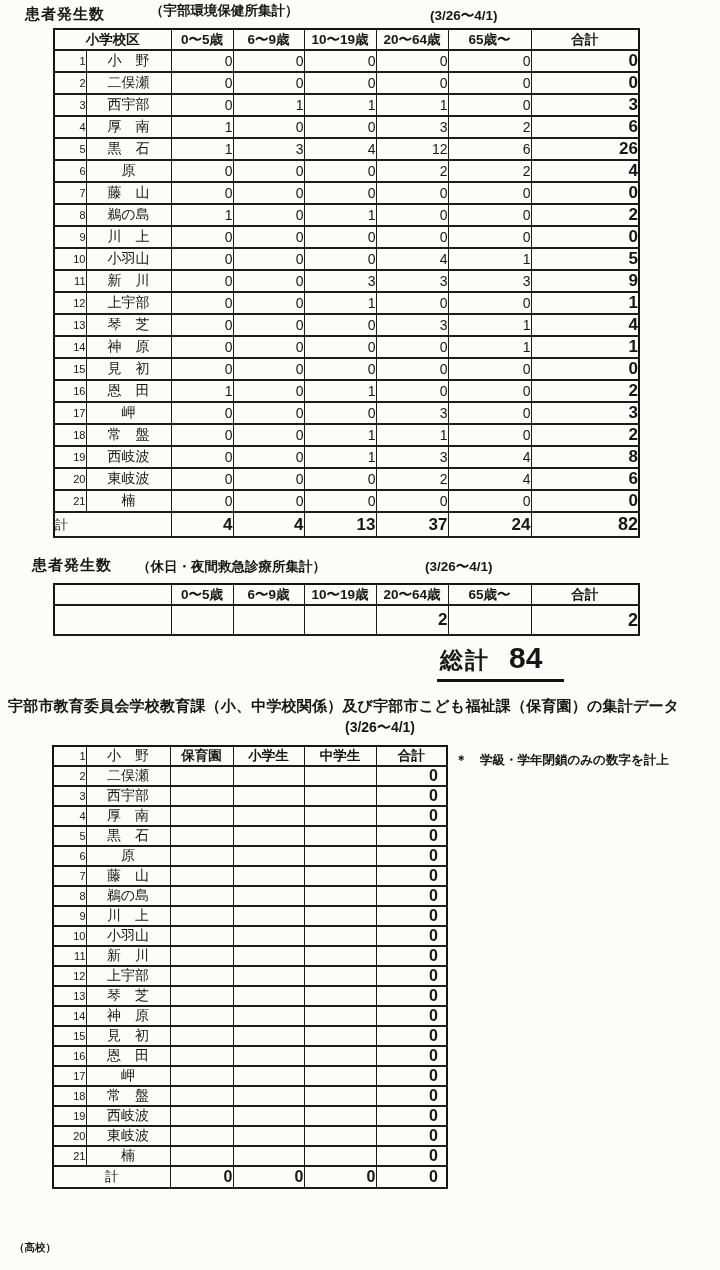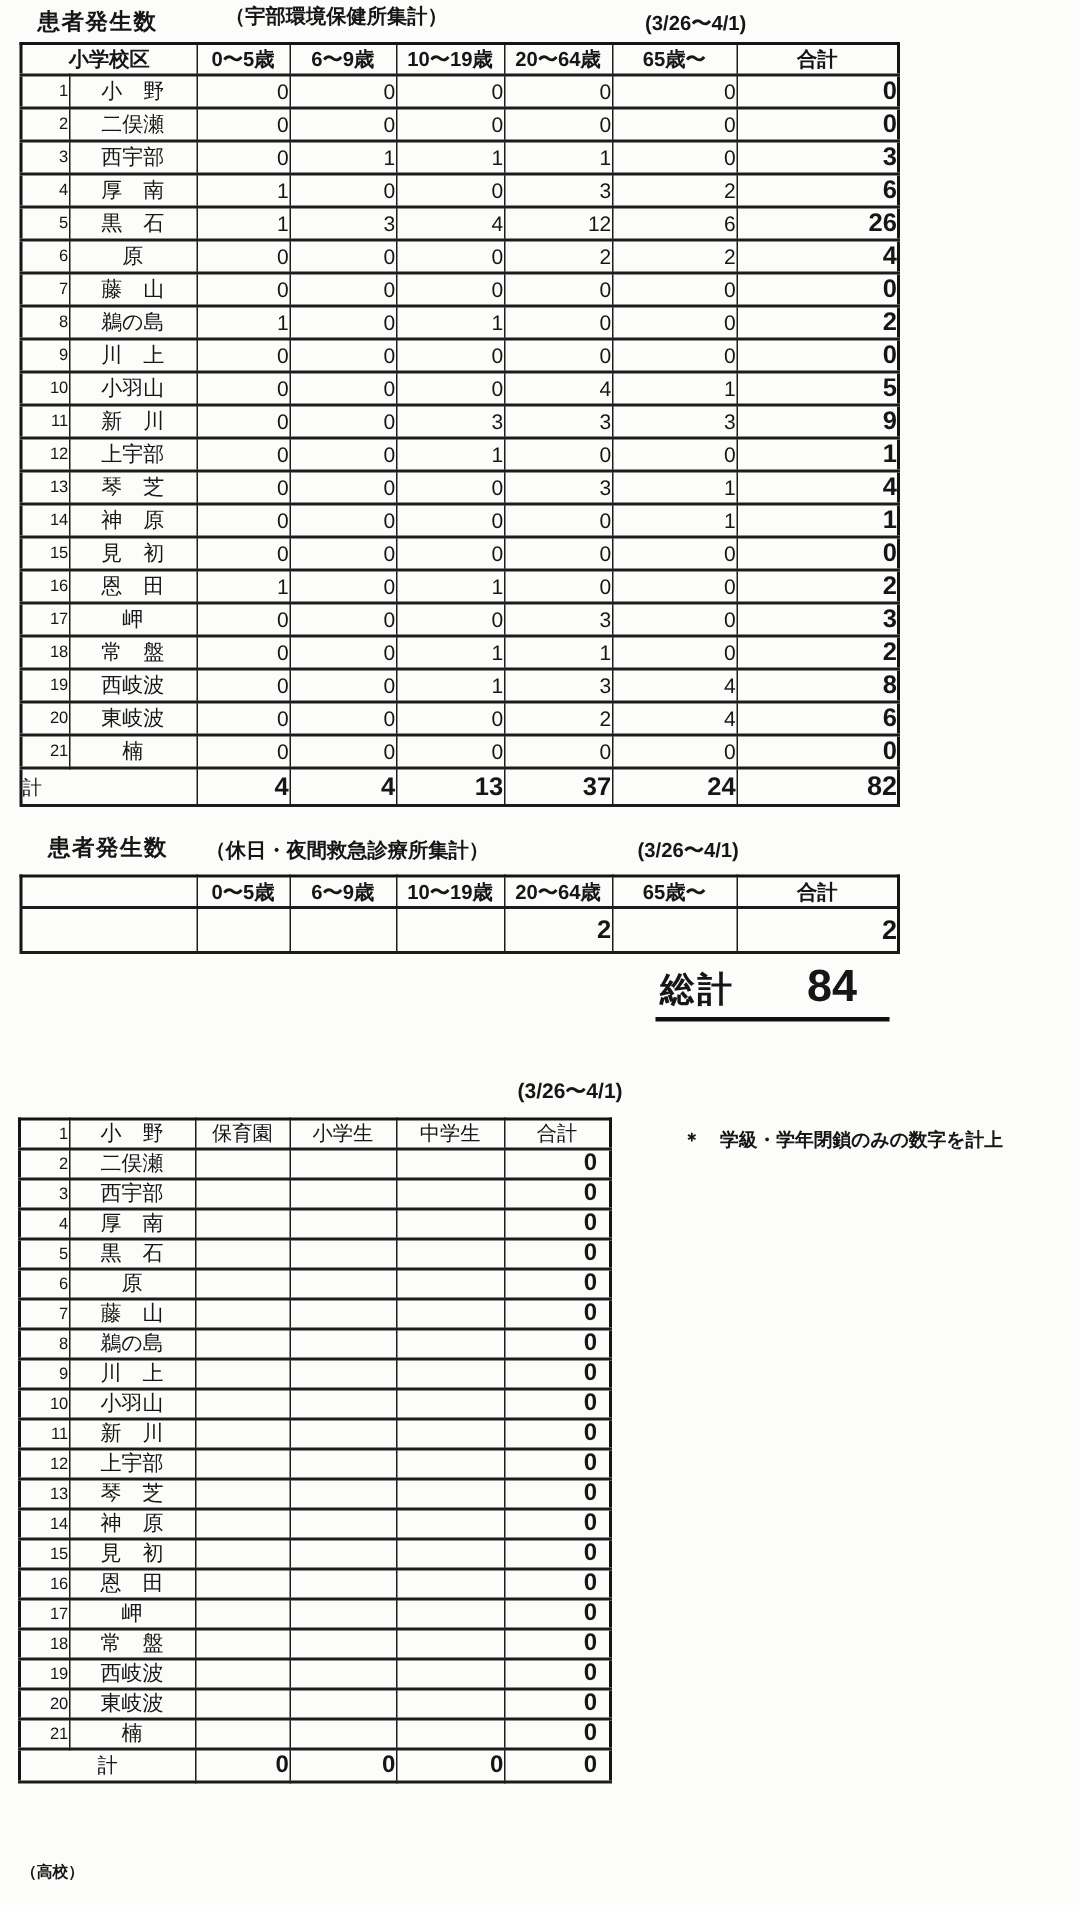--- a/index.html
+++ b/index.html
@@ -12,53 +12,53 @@
     overflow:hidden;
     padding-left:28px;
   }
   .abs { position:absolute; white-space:nowrap; }
 
   .doc-title { font-size:15px; font-weight:bold; letter-spacing:1px; }
   .doc-sub   { font-size:13.5px; font-weight:bold; }
   .doc-period{ font-size:13.5px; font-weight:bold; }
 
   table.tbl { position:absolute; border-collapse:collapse; table-layout:fixed; }
-  table.tbl { border:2.5px solid #141414; }
+  table.tbl { border:2.5px solid #141414;margin-left:40px; }
   .tbl td, .tbl th { border:1.5px solid #1c1c1c; overflow:hidden; white-space:nowrap; vertical-align:middle; padding:0; }
   .tbl tr { border-bottom:2px solid #1c1c1c; }
 
   .tbl1 { left:13px; top:28px; width:585px; }
   .tbl1 thead th { height:21px; font-size:13.5px; font-weight:bold; text-align:center; }
   .tbl1 tbody td { height:20px; }
   .tbl1 tfoot td { height:25px; }
 
   .num  { font-size:11px; text-align:right; padding-right:3px; font-weight:normal; }
   .name { font-size:14px; text-align:center; font-weight:normal; }
   .val  { font-size:14px; text-align:right; padding-right:6px; }
   .tot  { font-size:17px; font-weight:bold; text-align:right; padding-right:9px; }
   .sum-label { font-size:13px; text-align:left; padding-left:5px; }
   .sum-val   { font-size:17px; font-weight:bold; text-align:right; padding-right:6px; }
   .sum-tot   { font-size:18px; font-weight:bold; text-align:right; padding-right:9px; }
 
   .tbl2 { left:13px; top:583px; width:585px; }
   .tbl2 .hrow th { height:21px; font-size:13.5px; font-weight:bold; text-align:center; }
   .tbl2 .drow td { height:30px; }
 
-  .grand { display:inline-flex; align-items:baseline; gap:48px;
+  .grand { display:inline-flex; align-items:baseline; gap:19px;
            border-bottom:3px solid #111; padding:0 22px 3px 3px; }
   .grand-label { font-size:23px; font-weight:bold; letter-spacing:2px; }
   .grand-value { font-size:30px; font-weight:bold; }
 
   .sec3-heading { font-size:15px; font-weight:bold; letter-spacing:0.2px; }
   .sec3-period  { font-size:14px; font-weight:bold; }
   .side-note    { font-size:12.5px; font-weight:bold; }
 
   .tbl3 { left:12px; top:745px; width:394px; }
   .tbl3 td { height:20px; }
-  .tbl3 .chead { font-size:13.5px; font-weight:normal; text-align:center; }
+  .tbl3 .chead { font-size:13.5px; font-weight:bold; text-align:center; }
   .tbl3 .tot { font-size:16px; padding-right:8px; }
   .tbl3 .foot td { height:22px; }
   .tbl3 .sum-label3 { font-size:13.5px; text-align:center; }
   .tbl3 .sum-val { font-size:16px; }
   .tbl3 .sum-tot { font-size:16px; padding-right:8px; }
 
   .footer-note { font-size:10.5px; font-weight:bold;text-align:right; }
 </style>
 </head>
 <body>
@@ -371,20 +371,21 @@
         <td class="sum-tot">2</td>
       </tr>
     </tbody>
   </table>
 
   <div class="abs grand" style="top:641px;left:437px">
     <span class="grand-label">総計</span>
     <span class="grand-value">84</span>
   </div>
 
+  <div class="abs sec3-heading" style="top:697px;left:8px">宇部市教育委員会学校教育課（小、中学校関係）及び宇部市こども福祉課（保育園）の集計データ</div>
   <div class="abs sec3-period" style="top:719px;left:345px">(3/26〜4/1)</div>
   <div class="abs side-note" style="top:752px;left:455px">＊　学級・学年閉鎖のみの数字を計上</div>
 
   <table class="tbl tbl3">
     <colgroup>
       <col style="width:33px">
         <col style="width:84px">
         <col style="width:63px">
       <col style="width:71px">
         <col style="width:72px">

